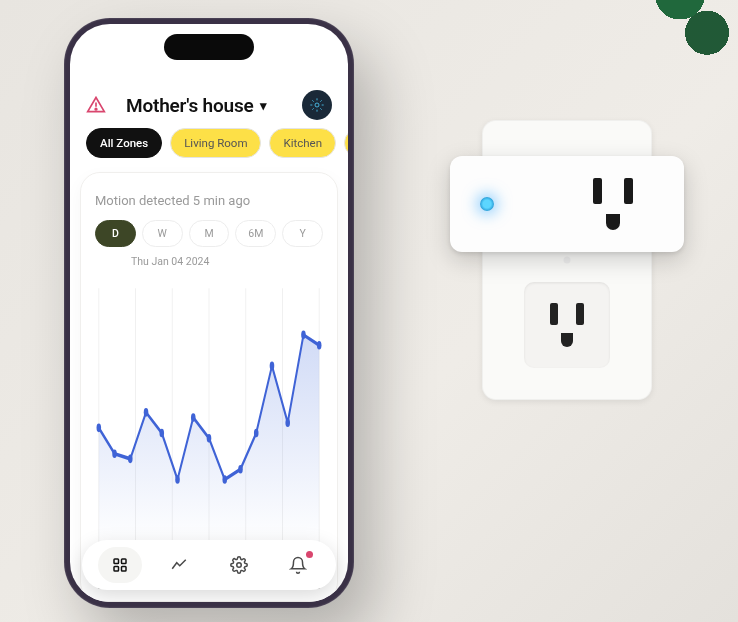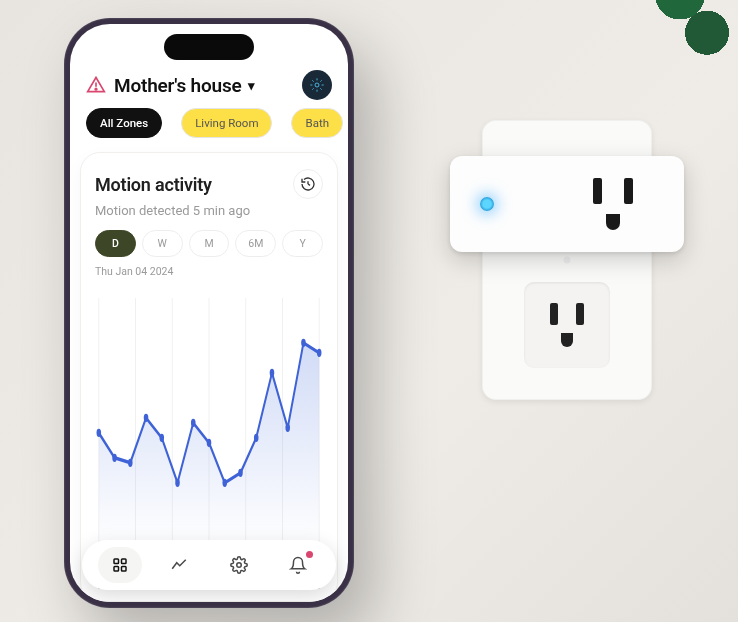--- a/index.html
+++ b/index.html
@@ -45,24 +45,24 @@
     top: 10px; left: 50%;
     transform: translateX(-50%);
     width: 90px; height: 26px;
     background: #0a0a0a;
     border-radius: 14px;
     z-index: 10;
   }
 
   
   .hdr {
-    padding: 46px 16px 8px 16px;
+    padding: 66px 16px 8px 16px;
     display: flex;
     align-items: center;
-    gap: 8px;
+    gap: 20px;
   }
   .alert-ico {
     width: 20px; height: 20px;
     display: flex; align-items:center; justify-content:center;
     color: #d9466e;
   }
   .alert-ico svg { width:100%; height:100%; }
   .loc {
     flex: 1;
     font-size: 19px;
@@ -81,21 +81,21 @@
   .sub {
     padding: 0 16px 12px 16px;
     font-size: 11px;
     color: #8a8a8a;
   }
   .sub .dot { margin: 0 4px; }
 
   
   .chips {
     display: flex;
-    gap: 19px;
+    gap: 8px;
     padding: 0 16px 14px 16px;
     overflow: hidden;
     white-space: nowrap;
   }
   .chip {
     font-size: 11.5px;
     padding: 7px 13px;
     border-radius: 18px;
     border: 1px solid #e4e4e4;
     color: #555;
@@ -161,20 +161,21 @@
   .range.active {
     background: #3d4626;
     color: #fff;
     border-color: #3d4626;
     font-weight: 500;
   }
   .date {
     margin-top: 8px;
     font-size: 10.5px;
     color: #9a9a9a;
+    margin-left: 36px;
   }
 
   
   .chart {
     flex:1;
     position:relative;
     margin-top: 6px;
     min-height: 160px;
   }
   .chart svg { width:100%; height:100%; position:absolute; inset:0; }
@@ -341,35 +342,25 @@
               <line x1="5" y1="19" x2="7" y2="17"></line>
               <line x1="17" y1="7" x2="19" y2="5"></line>
             </g>
         </svg>
       </div>
     </div>
 
     <div class="chips" id="chips">
         <div class="chip active">All Zones</div>
         <div class="chip">Living Room</div>
+        <div class="chip">Kitchen</div>
         <div class="chip">Bath</div>
       </div>
 
     <div class="card">
-      <div class="card-hd">
-        <h2>Motion activity</h2>
-        <div class="hist-btn">
-          <svg width="16" height="16" viewBox="0 0 24 24" fill="none" stroke="currentColor" stroke-width="2">
-            <path d="M3 12a9 9 0 1 0 3-6.7"></path>
-              <polyline points="3 4 3 9 8 9"></polyline>
-              <line x1="12" y1="8" x2="12" y2="12"></line>
-              <line x1="12" y1="12" x2="15" y2="14"></line>
-          </svg>
-        </div>
-      </div>
       <div class="card-sub">Motion detected 5 min ago</div>
 
       <div class="ranges" id="ranges">
           <div class="range active">D</div>
           <div class="range">W</div>
           <div class="range">M</div>
           <div class="range">6M</div>
           <div class="range">Y</div>
         </div>
       <div class="date">Thu Jan 04 2024</div>

